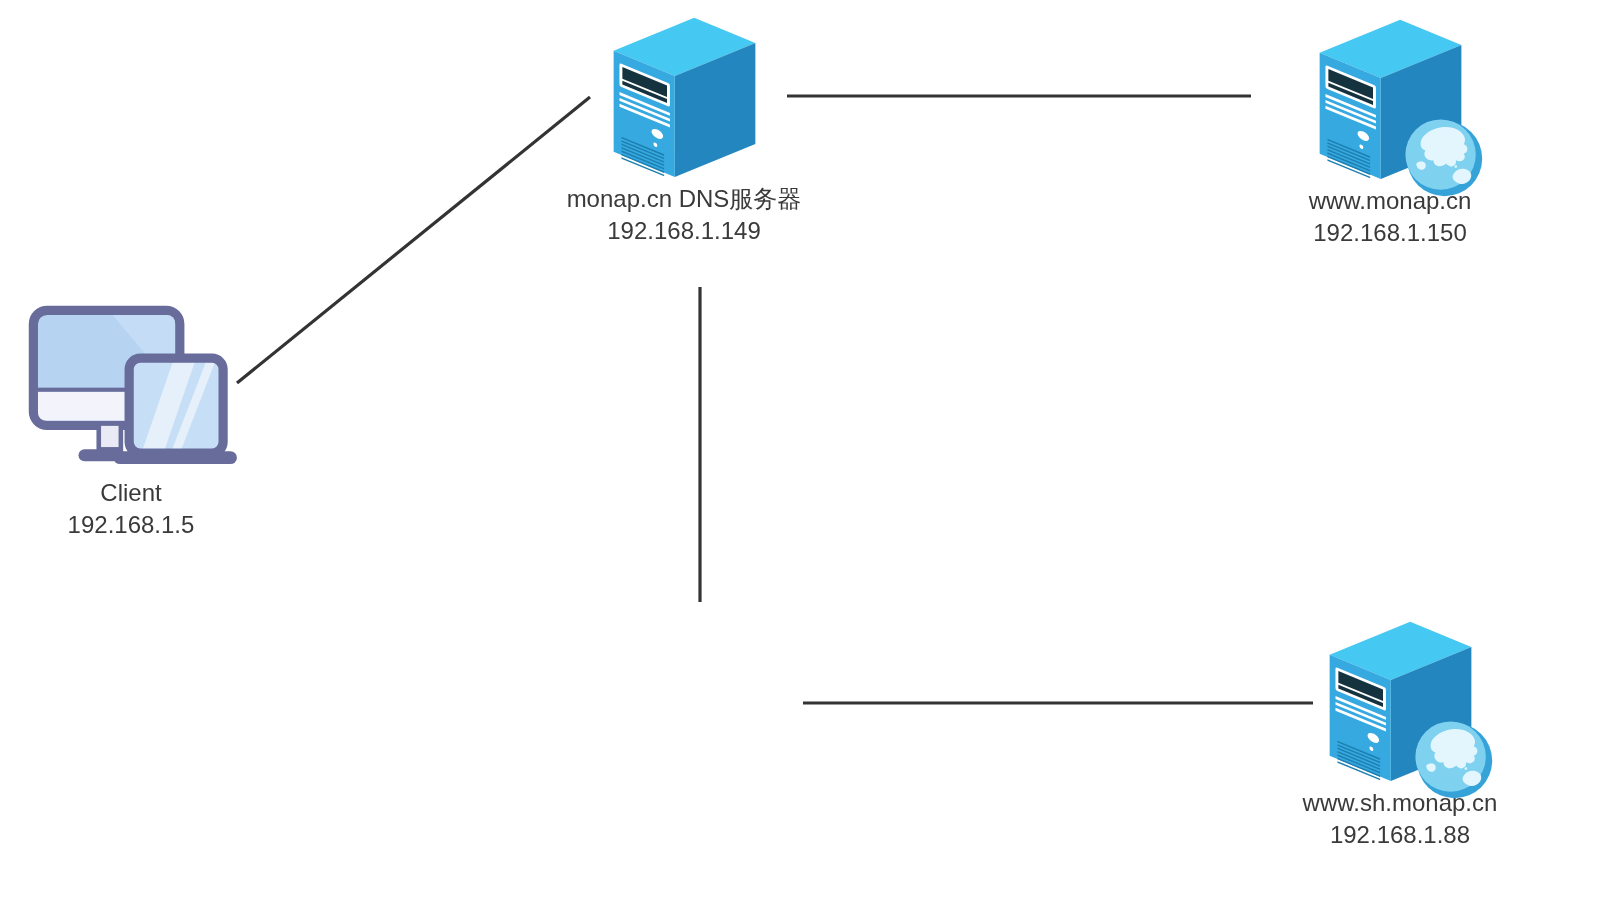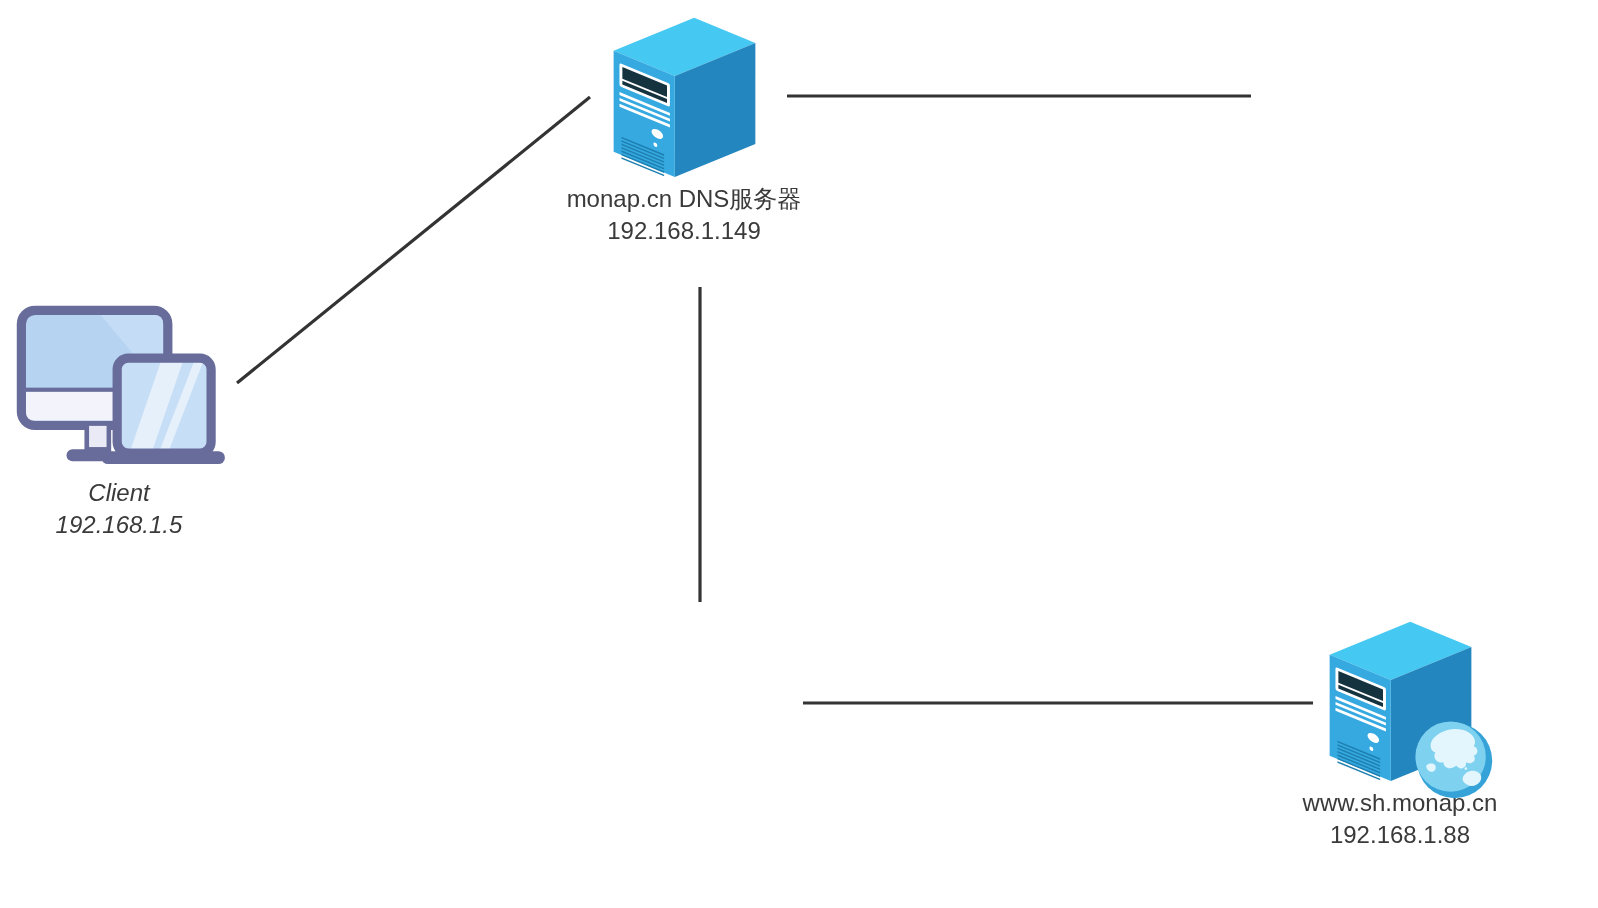--- a/index.html
+++ b/index.html
@@ -128,40 +128,52 @@
 
   <svg class="edges">
     <g stroke="#333333" stroke-width="3.2">
       <line x1="237" y1="383" x2="590" y2="97"></line>
       <line x1="787" y1="96" x2="1251" y2="96"></line>
       <line x1="700" y1="287" x2="700" y2="602"></line>
       <line x1="803" y1="703" x2="1313" y2="703"></line>
     </g>
   </svg>
 
-  <div class="node" style="left:4px; top:302px; width:230px;font-style:italic;">
+  <div class="node" style="left:16px; top:302px; width:230px;">
     <div class="icon-wrap">
       <svg width="212" height="175">
           <use href="#icon-client"></use>
         </svg>
     </div>
     <div class="label name gap-client">Client</div>
     <div class="label">192.168.1.5</div>
   </div>
 
   <div class="node" style="left:534px; top:8px; width:300px;">
     <div class="icon-wrap">
       <svg width="165" height="175">
           <use href="#icon-server"></use>
         </svg>
     </div>
     <div class="label name gap-top-dns">monap.cn DNS服务器</div>
     <div class="label">192.168.1.149</div>
   </div>
 
+  <div class="node" style="left:1230px; top:10px; width:320px;">
+    <div class="icon-wrap">
+      <svg width="165" height="175">
+          <use href="#icon-server"></use>
+        </svg>
+      <svg class="globe-overlay" width="80" height="80">
+          <use href="#icon-globe"></use>
+        </svg>
+    </div>
+    <div class="label name gap-web">www.monap.cn</div>
+    <div class="label">192.168.1.150</div>
+  </div>
 
 
   <div class="node" style="left:1240px; top:612px; width:320px;">
     <div class="icon-wrap">
       <svg width="165" height="175">
           <use href="#icon-server"></use>
         </svg>
       <svg class="globe-overlay" width="80" height="80">
           <use href="#icon-globe"></use>
         </svg>

